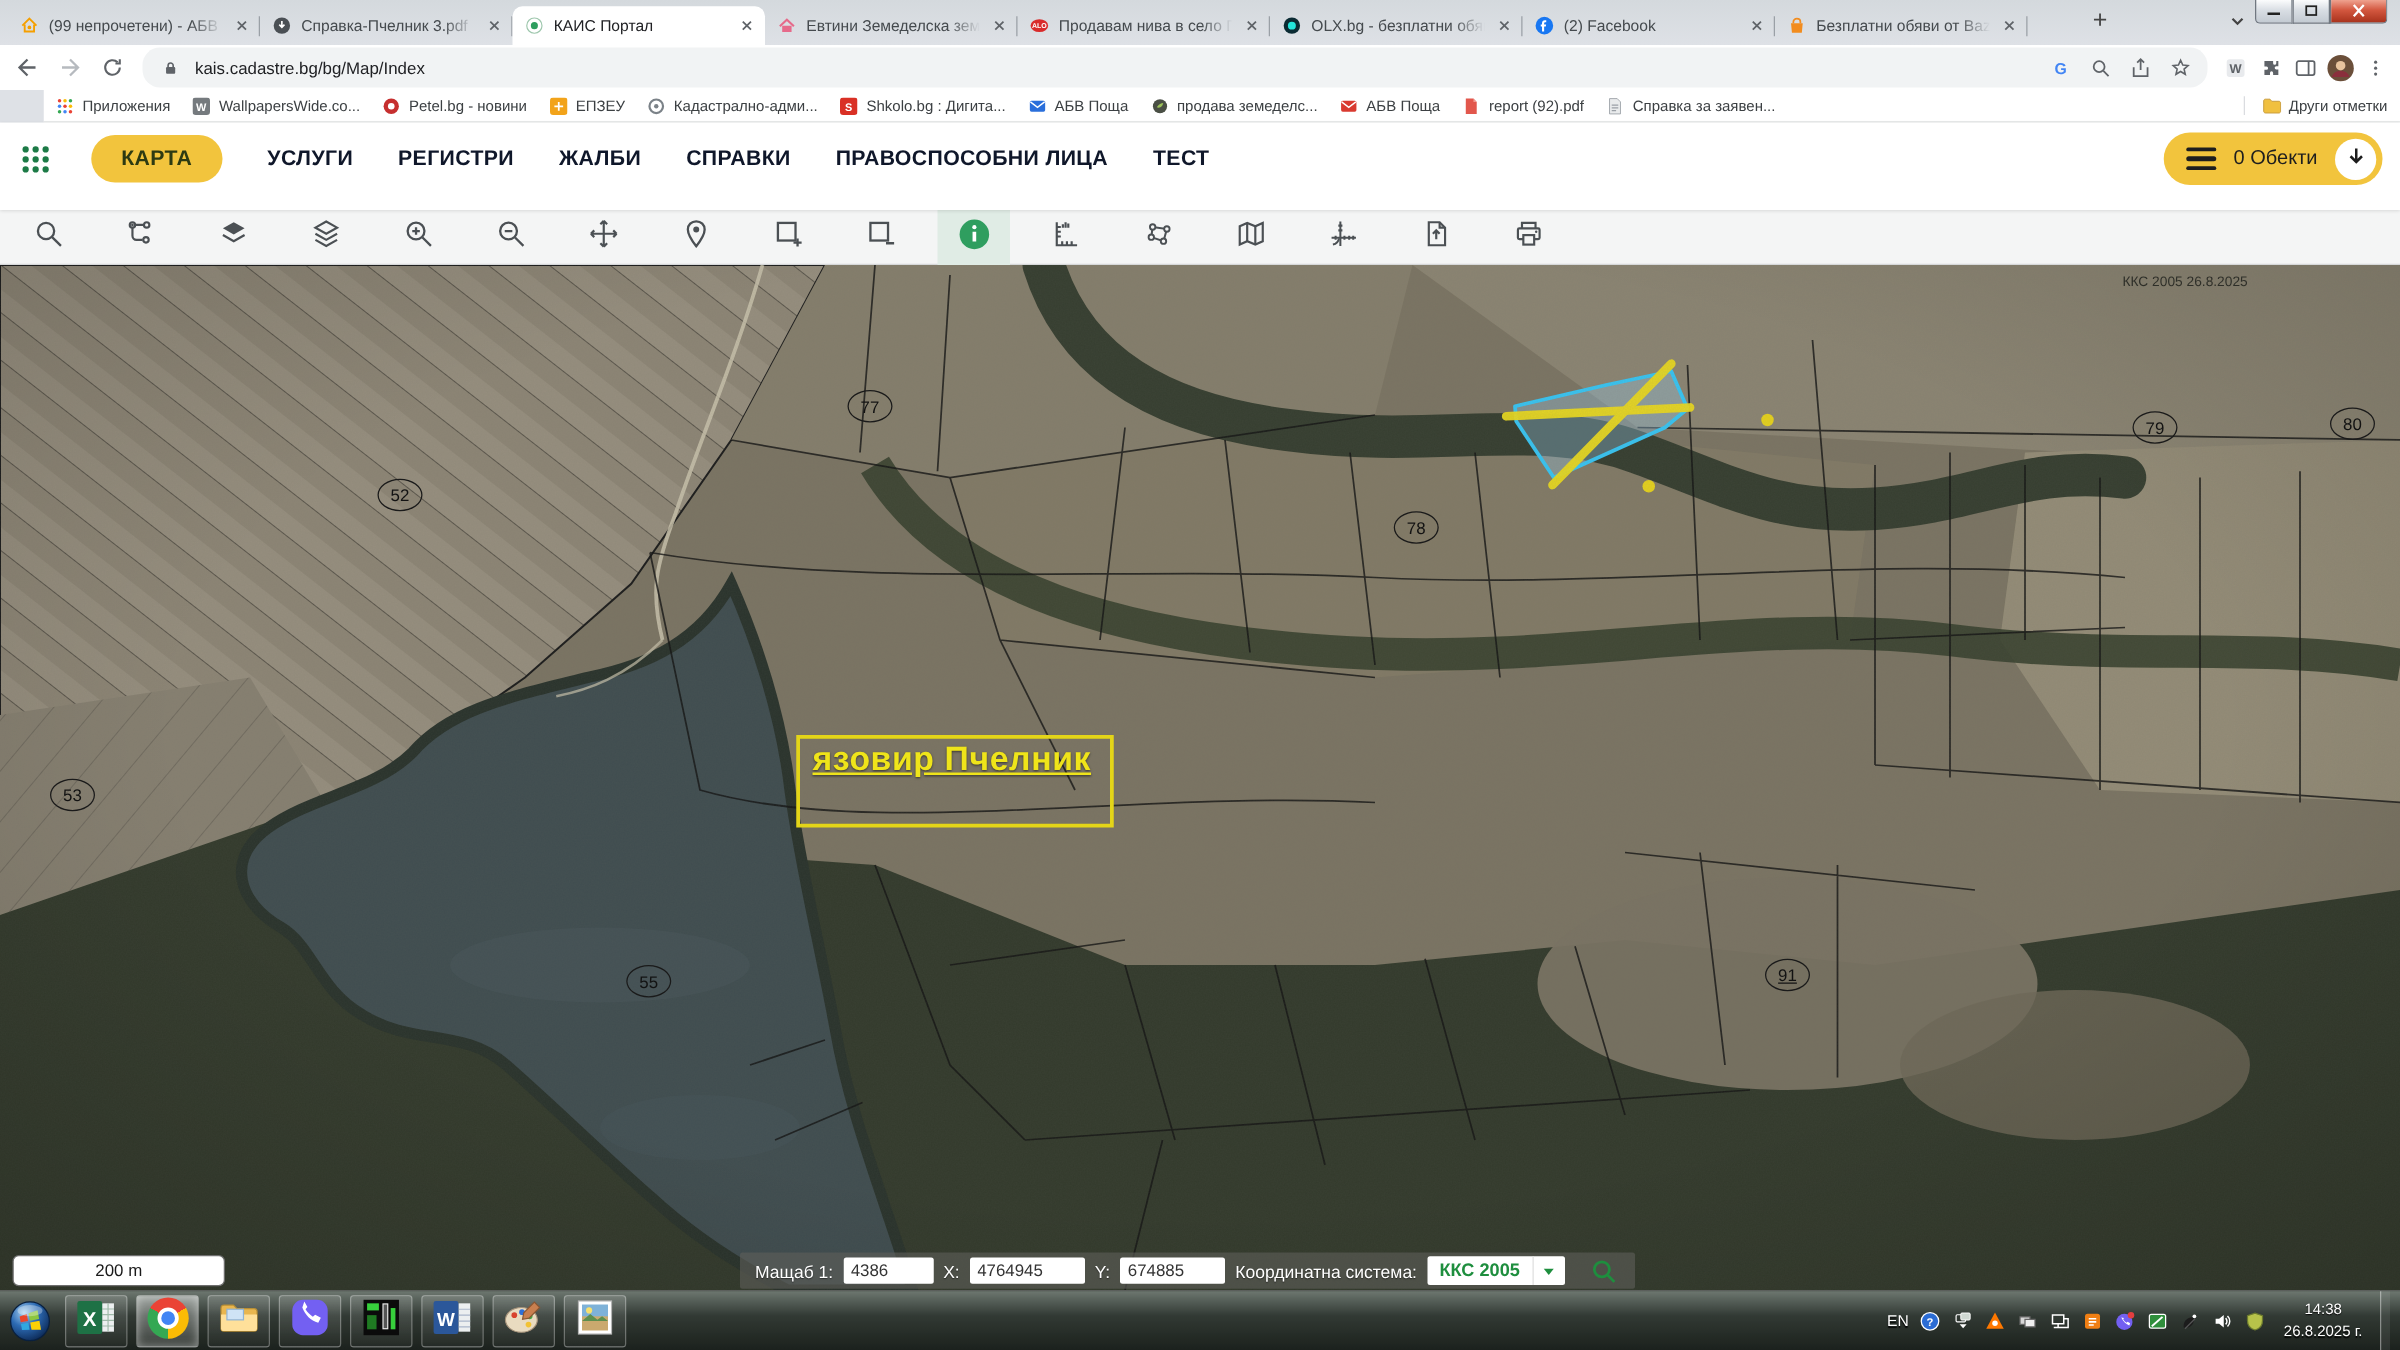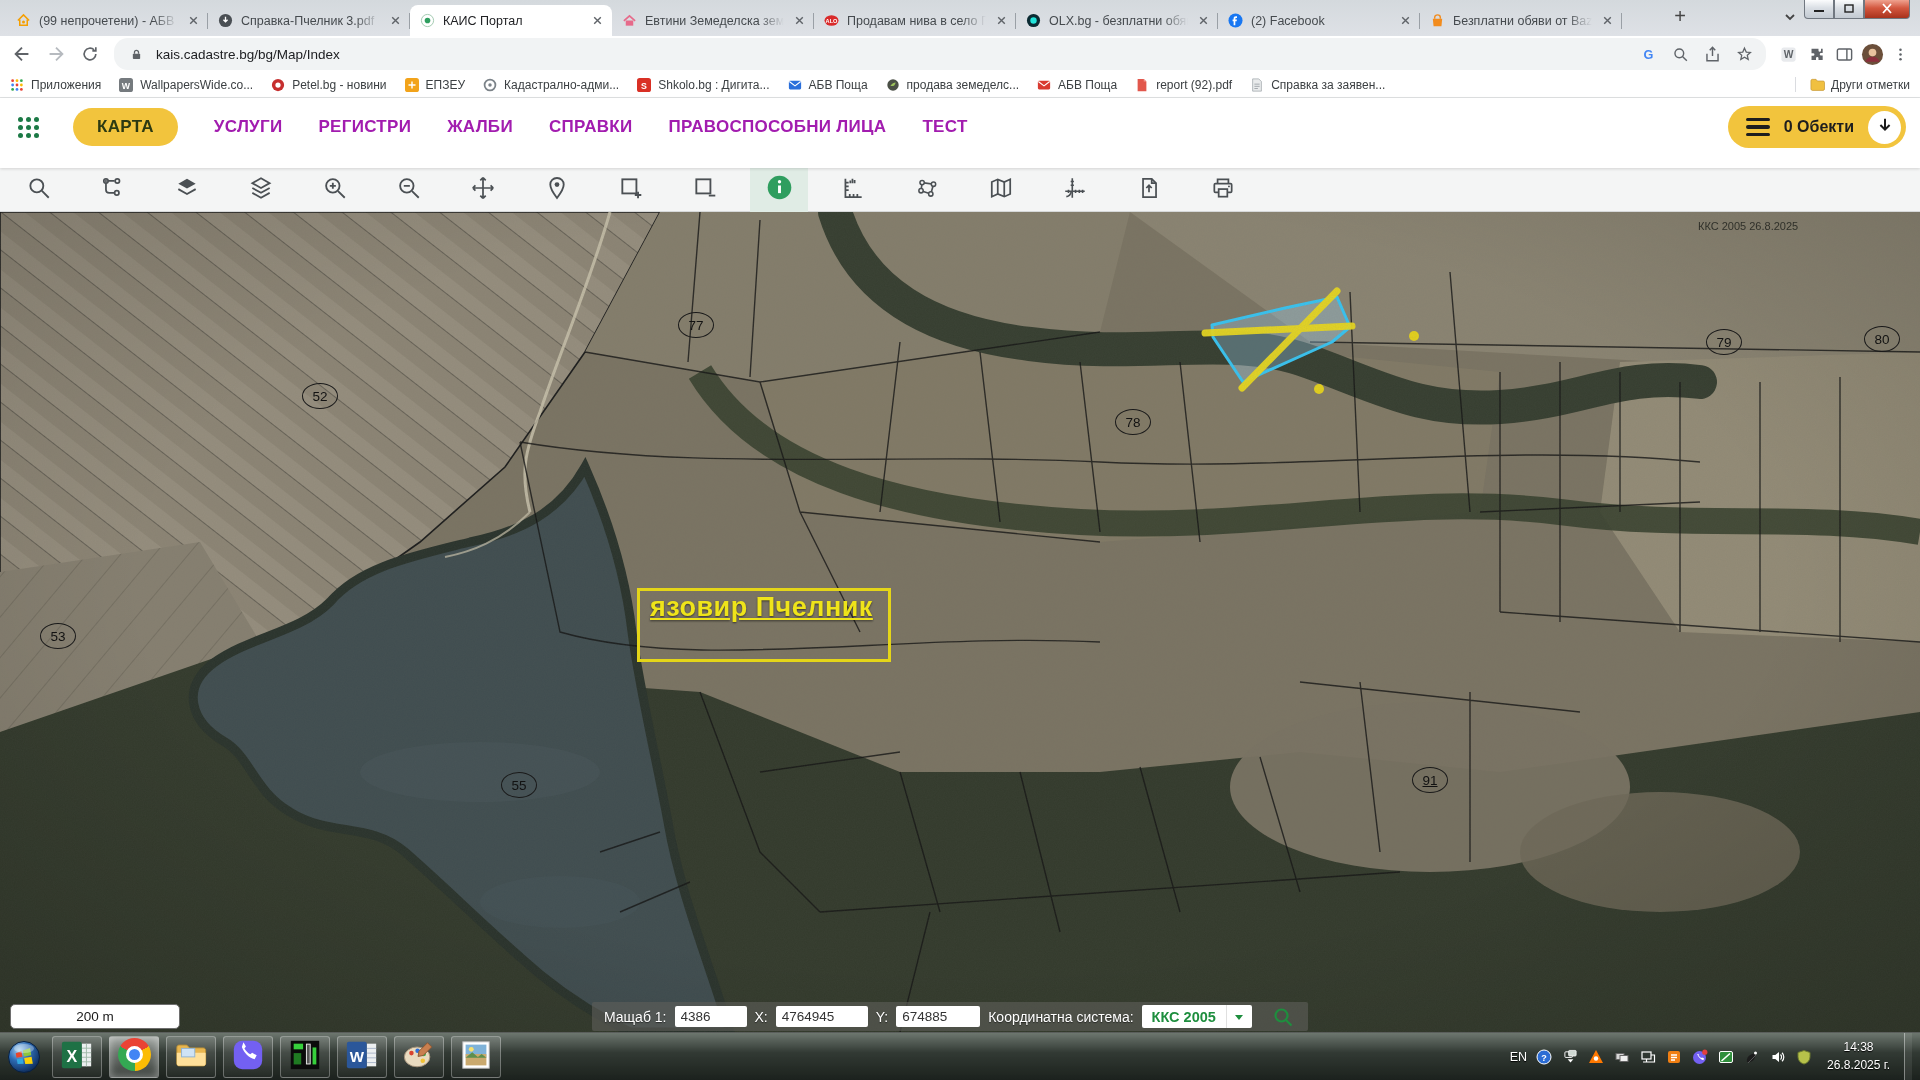--- a/index.html
+++ b/index.html
@@ -36,37 +36,37 @@
   .addressrow { height:36px; background:#fff; display:flex; align-items:center; padding:0 8px; gap:6px; }
   .navbtn { width:28px; height:28px; display:flex; align-items:center; justify-content:center; }
   .omnibox { flex:1; height:28px; background:#f1f3f4; border-radius:14px; display:flex;
     align-items:center; padding:16px 10px; gap:8px; margin:0 4px; }
   .url { font-size:13.5px; color:#202124; flex:1; }
   .omni-ico { width:24px; height:24px; display:flex; align-items:center; justify-content:center; }
   .chromebtns { display:flex; align-items:center; gap:4px; }
 
   
   .bookmarksrow { height:26px; background:#fff; border-bottom:1px solid #e1e3e4;
-    display:flex; align-items:center; padding:0 10px; gap:18px; font-size:12px; color:#3c4043; }
+    display:flex; align-items:center; padding:0 10px; gap:18px; font-size:12px; color:#3c4043;margin-left:35px; }
   .bm { display:flex; align-items:center; gap:6px; white-space:nowrap; }
   .bm-ico { width:15px; height:15px; display:flex; align-items:center; }
   .bm-right { margin-left:auto; display:flex; align-items:center; gap:6px; border-left:1px solid #dadce0; padding-left:14px; }
 
   
   .siteheader { height:70px; background:#fff; display:flex; align-items:center;
     padding:0 14px 12px 18px; gap:34px; box-shadow:0 1px 3px rgba(0,0,0,.14); position:relative; z-index:5; }
   .dotsgrid { display:grid; grid-template-columns:repeat(3,5px); grid-gap:3px; }
   .dotsgrid i { width:5px; height:5px; border-radius:50%; background:#1c7a46; }
-  .menuitem { font-size:17px; font-weight:bold; color:#a21caf; letter-spacing:.3px; white-space:nowrap; }
+  .menuitem { font-size:17px; font-weight:bold; color:#0f172a; letter-spacing:.3px; white-space:nowrap; }
   .menuitem.active { background:#f2c43d; color:#2d3a12; padding:9px 24px; border-radius:22px; }
   .objectspill { margin-left:auto; background:#f2c43d; border-radius:24px; height:42px;
     display:flex; align-items:center; gap:14px; padding:0 5px 0 18px; }
   .hamb { display:flex; flex-direction:column; gap:4px; }
   .hamb i { width:24px; height:3.2px; background:#1e1e1e; border-radius:2px; }
-  .objlabel { font-size:16px; font-weight:bold; color:#1e1e1e; }
+  .objlabel { font-size:16px; font-weight:normal; color:#1e1e1e; }
   .objcircle { width:33px; height:33px; background:#fff; border-radius:50%; display:flex;
     align-items:center; justify-content:center; }
 
   
   .maptoolbar { height:44px; background:#f4f5f5; border-bottom:1px solid #d6d8d9;
     display:flex; align-items:center; padding-left:10px; }
   .ticon { width:58px; height:44px; display:flex; align-items:center; justify-content:center;
     margin-right:16px; }
   .ticon.active { background:#e0ece5; }
 

